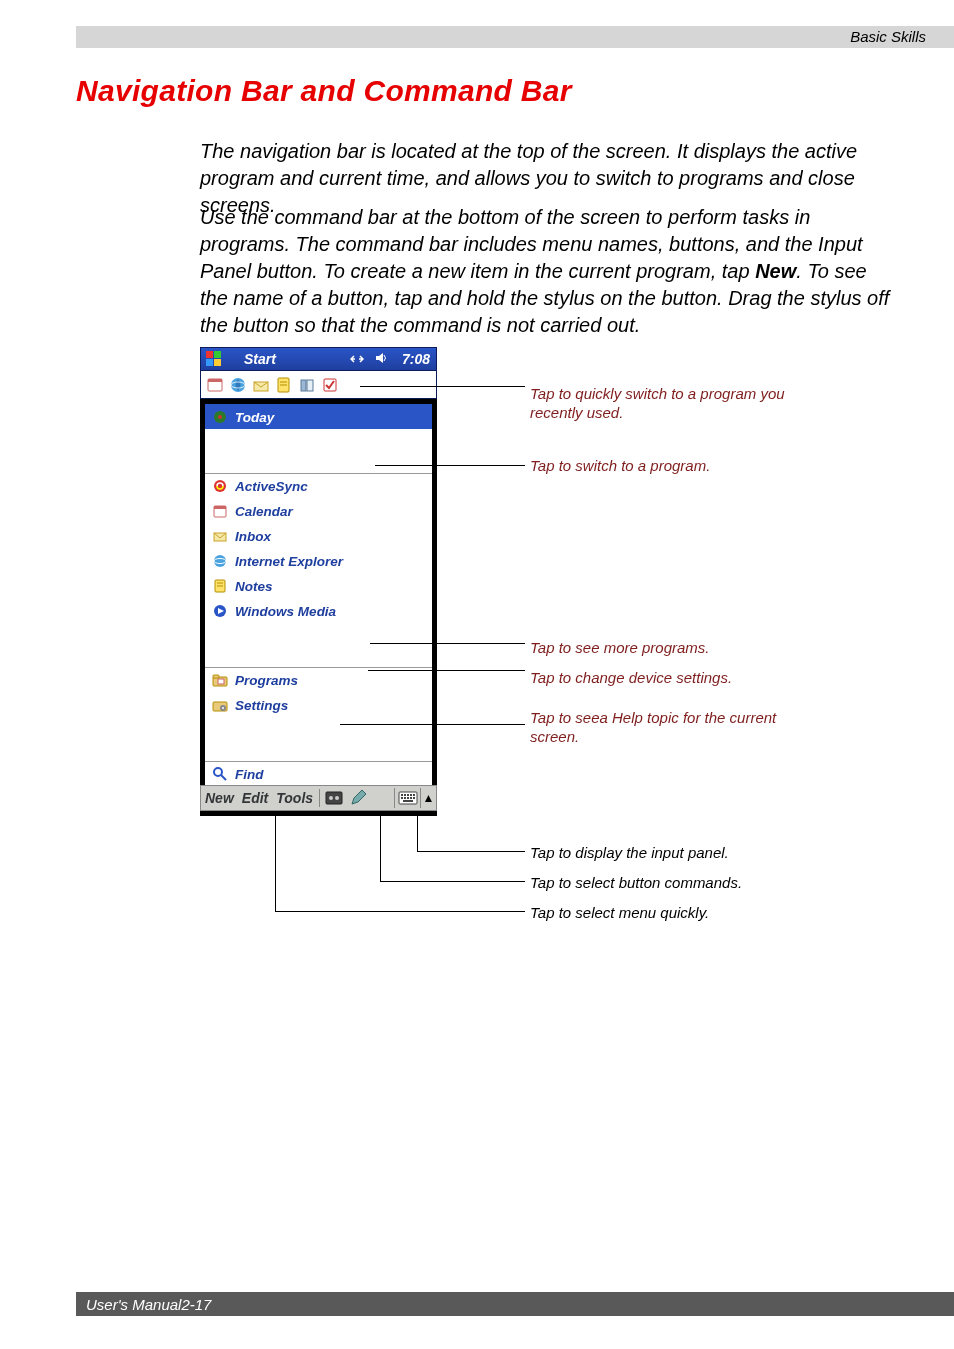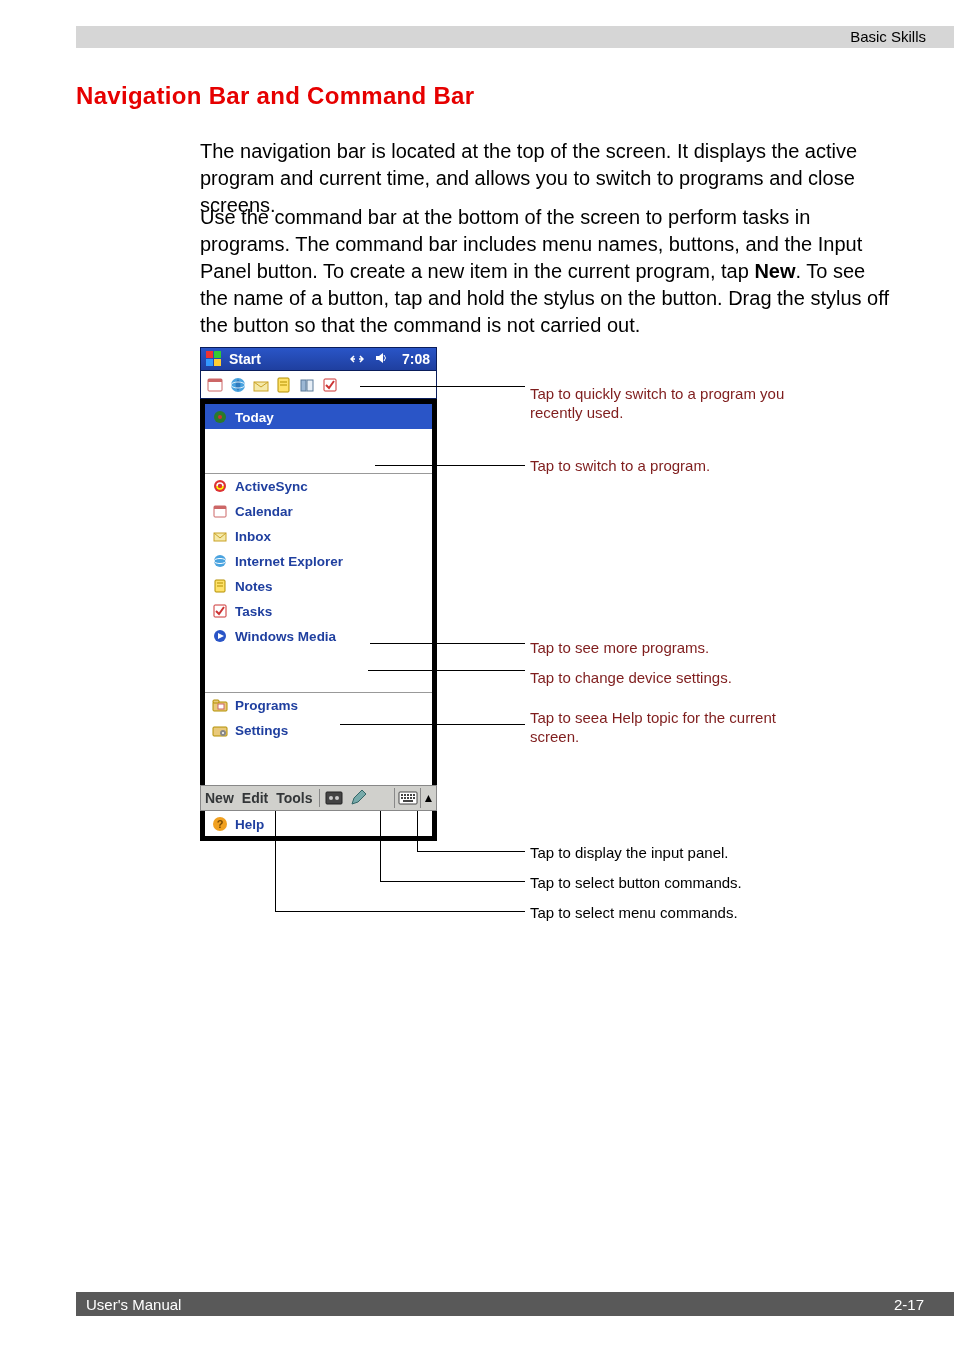--- a/index.html
+++ b/index.html
@@ -1,29 +1,29 @@
 <!DOCTYPE html>
 <html><head>
 <meta charset="utf-8">
 <style>
   * { box-sizing: border-box; margin: 0; padding: 0; }
   html, body { width: 954px; height: 1349px; font-family: Arial, Helvetica, sans-serif; background: #fff; }
-  .page { position: relative; width: 954px; height: 1349px; }
+  .page { position: relative; width: 954px; height: 1349px; font-style: italic; }
   .header-band { position: absolute; top: 26px; left: 76px; right: 0; height: 22px; background: #d6d6d6; }
   .header-text { position: absolute; top: 28px; right: 28px; font-size: 15px; color: #000; }
-  .title { position: absolute; top: 82px; left: 76px; font-size: 24px; font-weight: 900; color: #e60000; font-family: Arial, Helvetica, sans-serif; letter-spacing: 0.3px; }
+  .title { position: absolute; top: 74px; left: 76px; font-size: 30px; font-weight: 900; color: #e60000; font-family: Arial, Helvetica, sans-serif; letter-spacing: 0.3px; }
   .body-text { position: absolute; left: 200px; right: 60px; font-size: 20px; line-height: 1.35; color: #000; }
   .p1 { top: 138px; }
   .p2 { top: 204px; }
 
   .figure { position: absolute; top: 347px; left: 200px; width: 680px; height: 570px; }
   .start-head { position: absolute; top: 0; left: 0; width: 237px; height: 24px; background: linear-gradient(#2a55c7,#1f3f9f); border: 1px solid #0a1d5a; display: flex; align-items: center; }
   .flag-icon { width: 18px; height: 18px; margin: 0 4px; }
   .flag-icon svg { width: 18px; height: 18px; }
-  .start-label { color: #fff; font-weight: bold; font-size: 14px; margin-left: 2px; }
+  .start-label { color: #fff; font-weight: bold; font-size: 14px; margin-left: 17px; }
   .conn-icon { position: absolute; right: 72px; top: 4px; color: #fff; font-size: 12px; }
   .spk-icon { position: absolute; right: 48px; top: 3px; color: #fff; font-size: 14px; }
   .time-label { position: absolute; right: 6px; top: 3px; color: #fff; font-weight: bold; font-size: 14px; }
 
   .recent-row { position: absolute; top: 24px; left: 0; width: 237px; height: 28px; background: #fff; border: 1px solid #0a1d5a; border-top: none; display: flex; align-items: center; padding-left: 4px; gap: 3px; }
   .recent-row .ri { width: 20px; height: 20px; display: inline-flex; align-items: center; justify-content: center; }
 
   .menu { position: absolute; top: 52px; left: 0; width: 237px; background: #fff; border: 5px solid #000000; }
   .menu-item { height: 25px; display: flex; align-items: center; padding-left: 6px; gap: 6px; font-size: 13.5px; font-weight: bold; color: #1f3f9f; border-top: 1px solid rgba(0,0,0,0); }
   .menu-item.today { background: #2a55c7; color: #fff; }
@@ -47,21 +47,21 @@
   .arrow-up { width: 16px; height: 20px; border-left: 1px solid #888; display: inline-flex; align-items: center; justify-content: center; font-size: 12px; }
 
   .callout2 { position: absolute; font-size: 15px; color: #000; }
   .d1 { top: 497px; left: 330px; }
   .d2 { top: 527px; left: 330px; }
   .d3 { top: 557px; left: 330px; }
 
   
   .line { position: absolute; background: #000; }
 
-  .footer-band { position: absolute; bottom: 33px; left: 76px; right: 0; height: 24px; background: #595959; color: #fff; display: flex; align-items: center; justify-content: space-between; padding: 0 30px 0 10px; font-size: 15px; }
+  .footer-band { position: absolute; bottom: 33px; left: 76px; right: 0; height: 24px; background: #595959; color: #fff; display: flex; align-items: center; padding: 0 30px 0 10px; font-size: 15px; }
 </style>
 </head>
 <body>
 
 <div class="page">
   <div class="header-band"></div>
   <div class="header-text">Basic Skills</div>
 
   <h1 class="title">Navigation Bar and Command Bar</h1>
 
@@ -186,29 +186,20 @@
       </div>
       <div class="menu-item">
         <span class="mi-icon">
             <svg width="16" height="16">
               <rect x="3" y="2" width="10" height="12" rx="1" fill="#ffe26a" stroke="#b38f00"></rect>
               <line x1="5" y1="5" x2="11" y2="5" stroke="#b38f00"></line>
               <line x1="5" y1="8" x2="11" y2="8" stroke="#b38f00"></line>
             </svg>
           </span>
         <span>Notes</span>
-      </div>
-      <div class="menu-item">
-        <span class="mi-icon">
-            <svg width="16" height="16">
-              <rect x="2" y="2" width="12" height="12" rx="1" fill="#fff" stroke="#c33"></rect>
-              <path d="M4 8 L7 11 L12 4" stroke="#c33" stroke-width="2" fill="none"></path>
-            </svg>
-          </span>
-        <span>Tasks</span>
       </div>
       <div class="menu-item">
         <span class="mi-icon">
             <svg width="16" height="16">
               <circle cx="8" cy="8" r="6" fill="#2a55c7"></circle>
               <polygon points="6,5 12,8 6,11" fill="#fff"></polygon>
             </svg>
           </span>
         <span>Windows Media</span>
       </div>
@@ -309,20 +300,20 @@
     <div class="line" style="top:464px; left:180px; width:1px; height:70px;"></div>
     <div class="line" style="top:534px; left:180px; width:145px; height:1px;"></div>
 
     <div class="line" style="top:464px; left:75px; width:1px; height:100px;"></div>
     <div class="line" style="top:564px; left:75px; width:250px; height:1px;"></div>
 
     <div class="line" style="top:464px; left:35px; width:80px; height:1px; background:transparent;"></div>
 
     <div class="callout2 d1">Tap to display the input panel.</div>
     <div class="callout2 d2">Tap to select button commands.</div>
-    <div class="callout2 d3">Tap to select menu commands.</div>
+    <div class="callout2 d3">Tap to select menu quickly.</div>
   </div>
 
   <div class="footer-band">
     <span>User's Manual</span>
     <span>2-17</span>
   </div>
 </div>
 
 </body></html>

